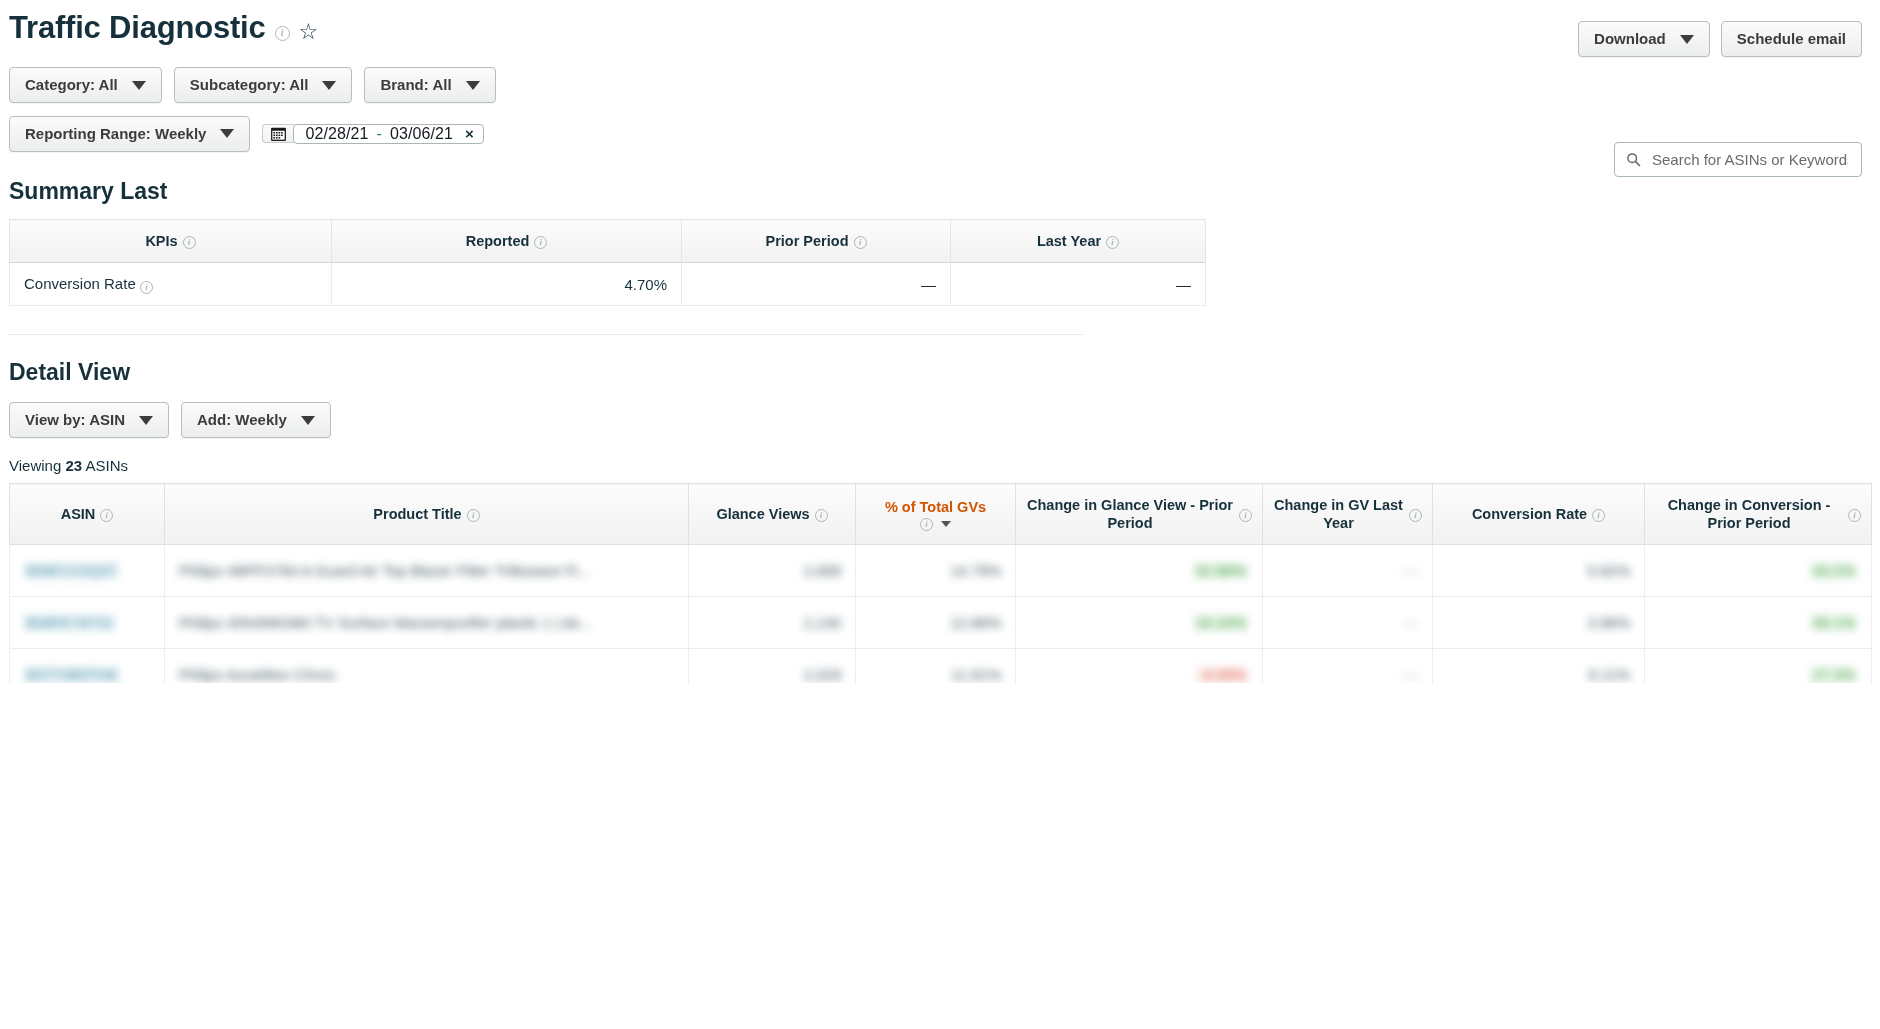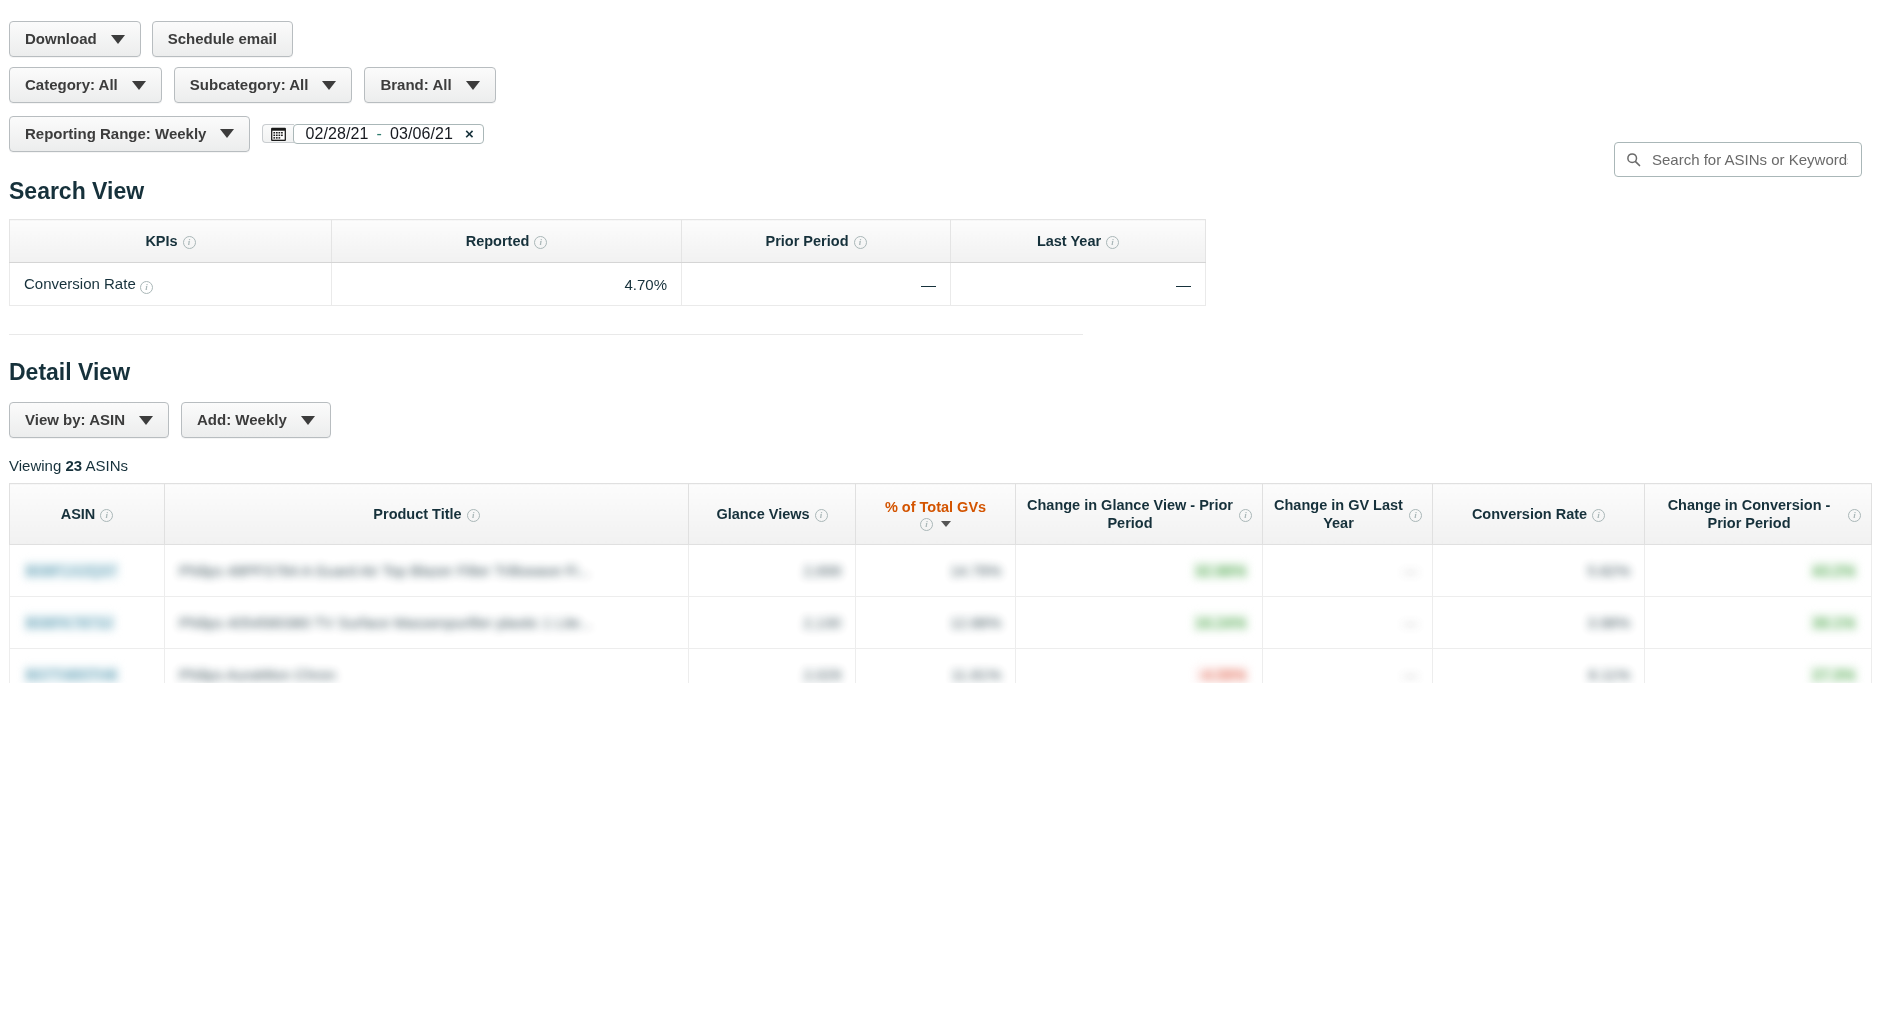--- a/index.html
+++ b/index.html
@@ -287,20 +287,25 @@
 
   .table-clip {
     overflow: hidden;
     height: 200px;
   }
 </style>
 </head>
 <body>
 
 <div class="page-header">
+  <div class="title-row">
+    <h1 class="page-title">Traffic Diagnostic</h1>
+    <span class="info-icon">i</span>
+    <span class="star-icon">☆</span>
+  </div>
   <div class="header-actions">
     <button class="btn">
       <span>Download</span>
       <span class="caret"></span>
     </button>
     <button class="btn">
       <span>Schedule email</span>
     </button>
   </div>
 </div>
@@ -364,21 +369,21 @@
       <svg width="15" height="15" viewBox="0 0 16 16" aria-hidden="true">
         <circle cx="6.6" cy="6.6" r="4.6" fill="none" stroke="#6a6a6a" stroke-width="1.6"></circle>
         <line x1="10.2" y1="10.2" x2="14.4" y2="14.4" stroke="#6a6a6a" stroke-width="1.8" stroke-linecap="round"></line>
       </svg>
     </span>
     <input type="text" placeholder="Search for ASINs or Keywords" style="">
   </div>
 </div>
 
 <div style="margin-top:26px;">
-  <h2 class="section-heading">Search View</h2>
+  <h2 class="section-heading">Summary Last</h2>
 </div>
 
 <div class="table-block" style="margin-top:14px;">
   <table class="grid" id="summary-table">
     <colgroup>
       <col style="width:322px">
         <col style="width:350px">
         <col style="width:269px">
         <col style="width:255px">
     </colgroup>

